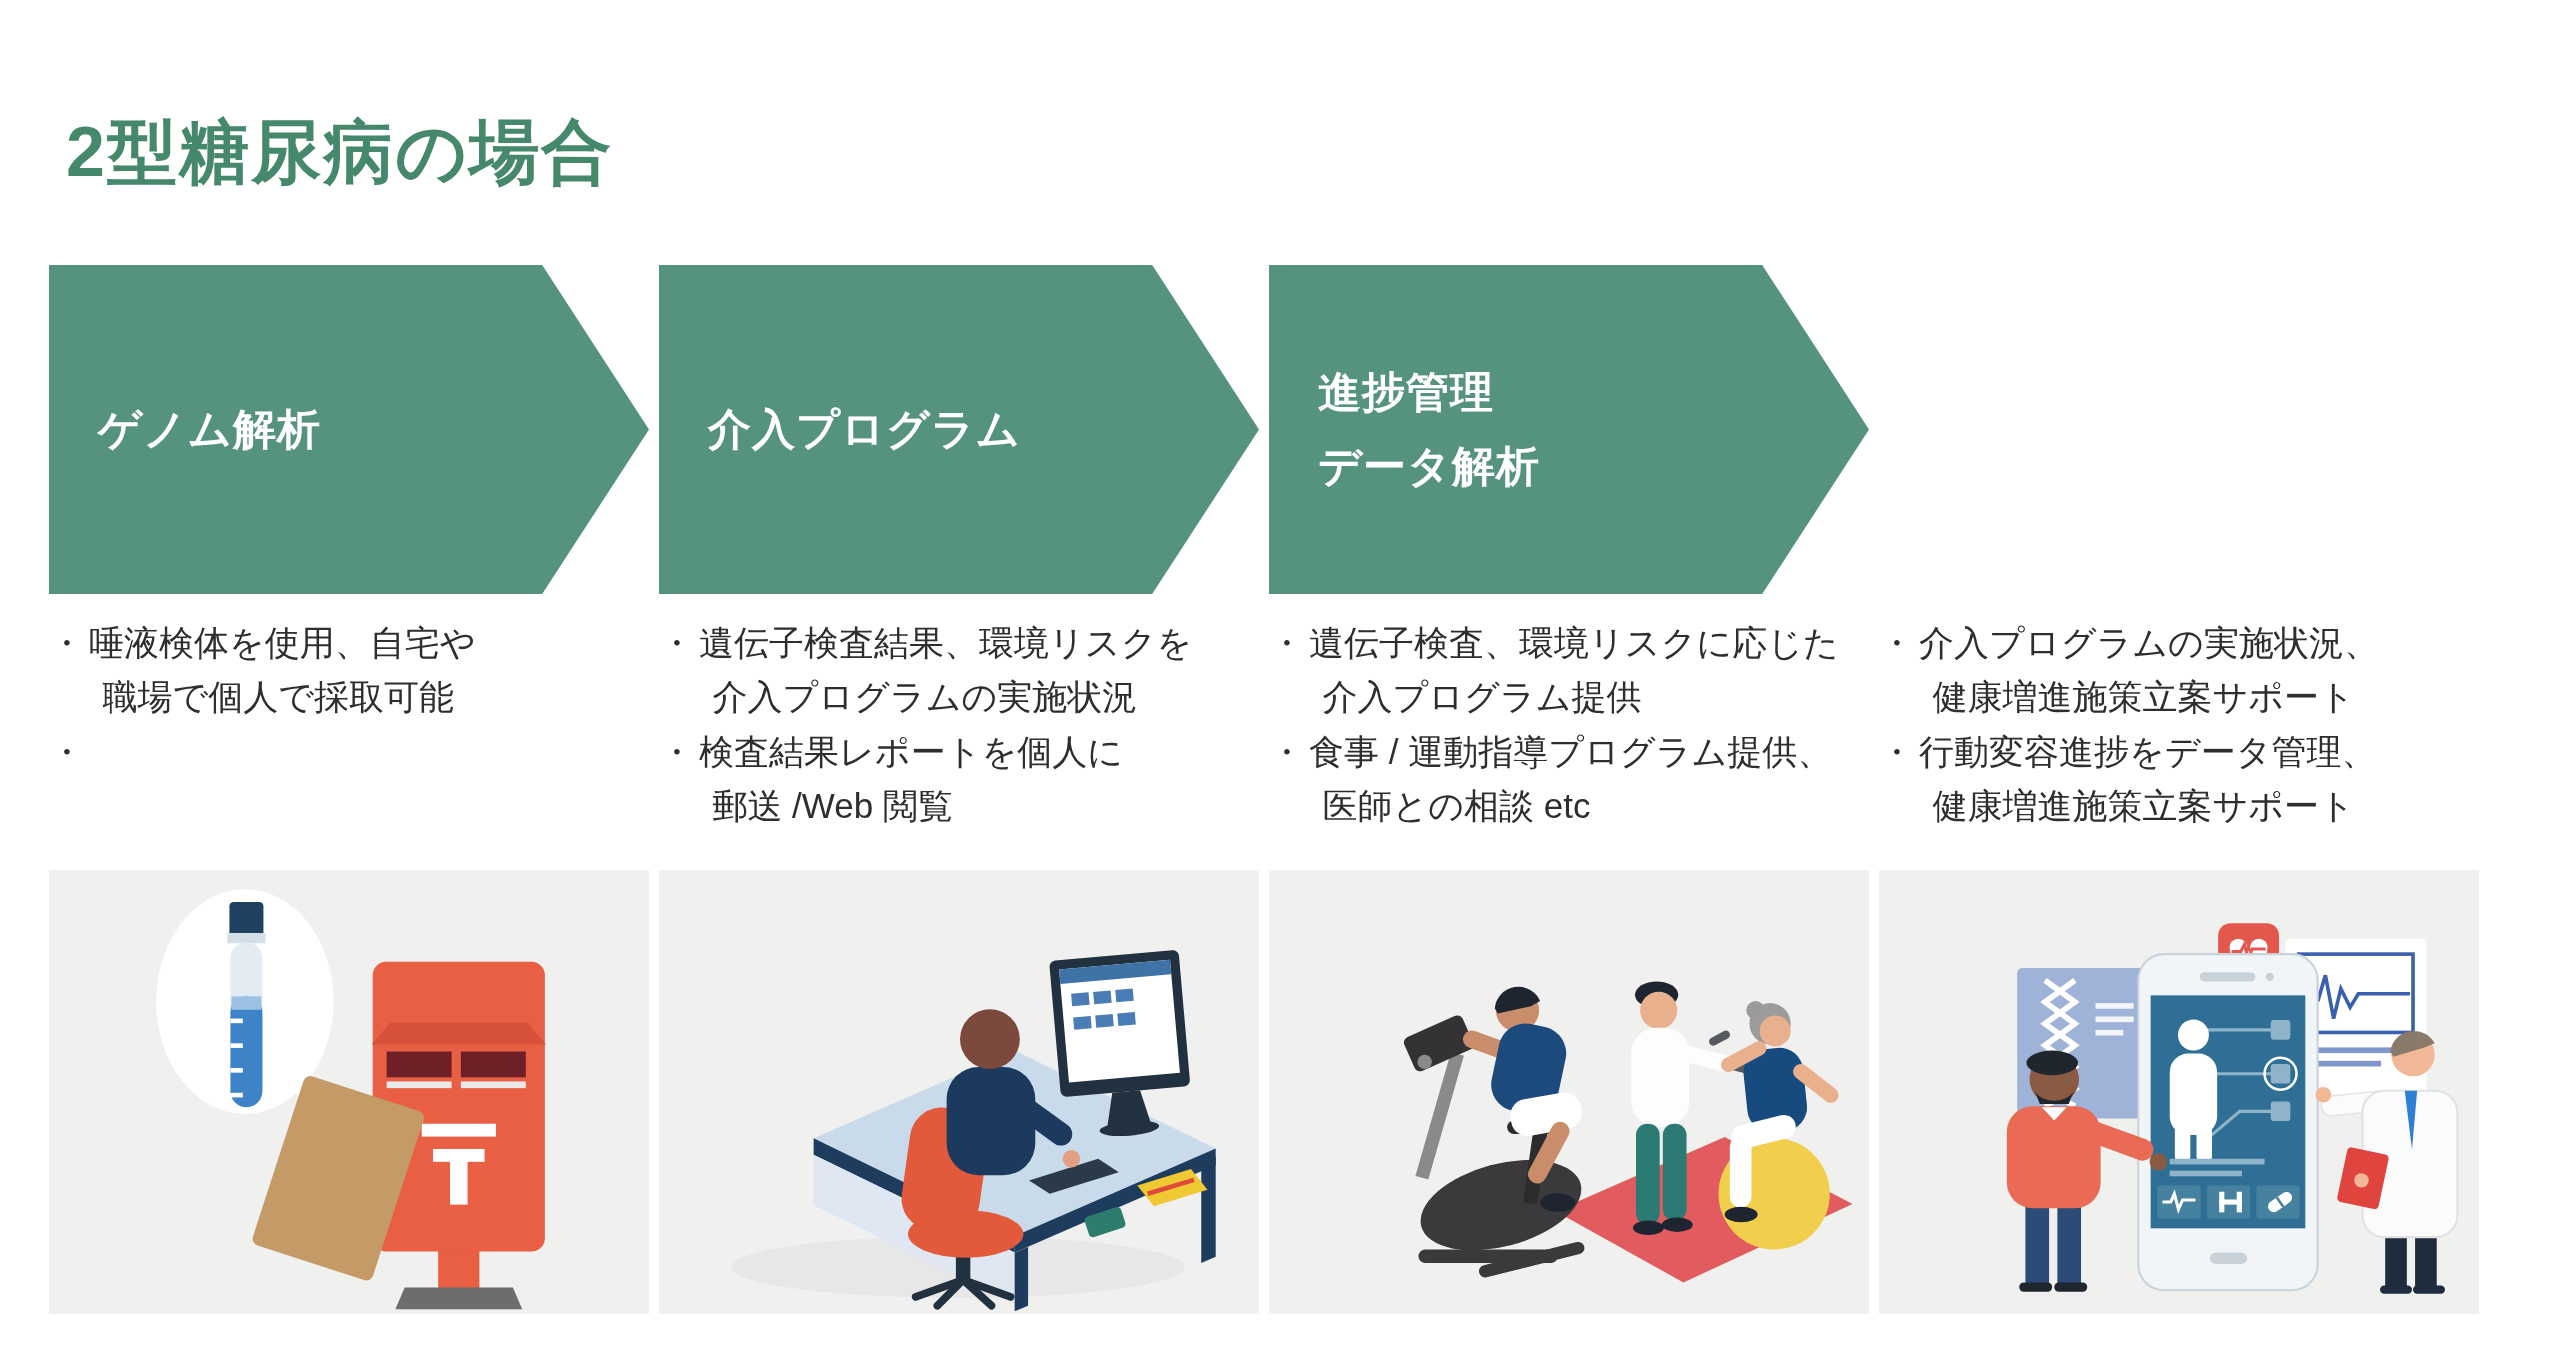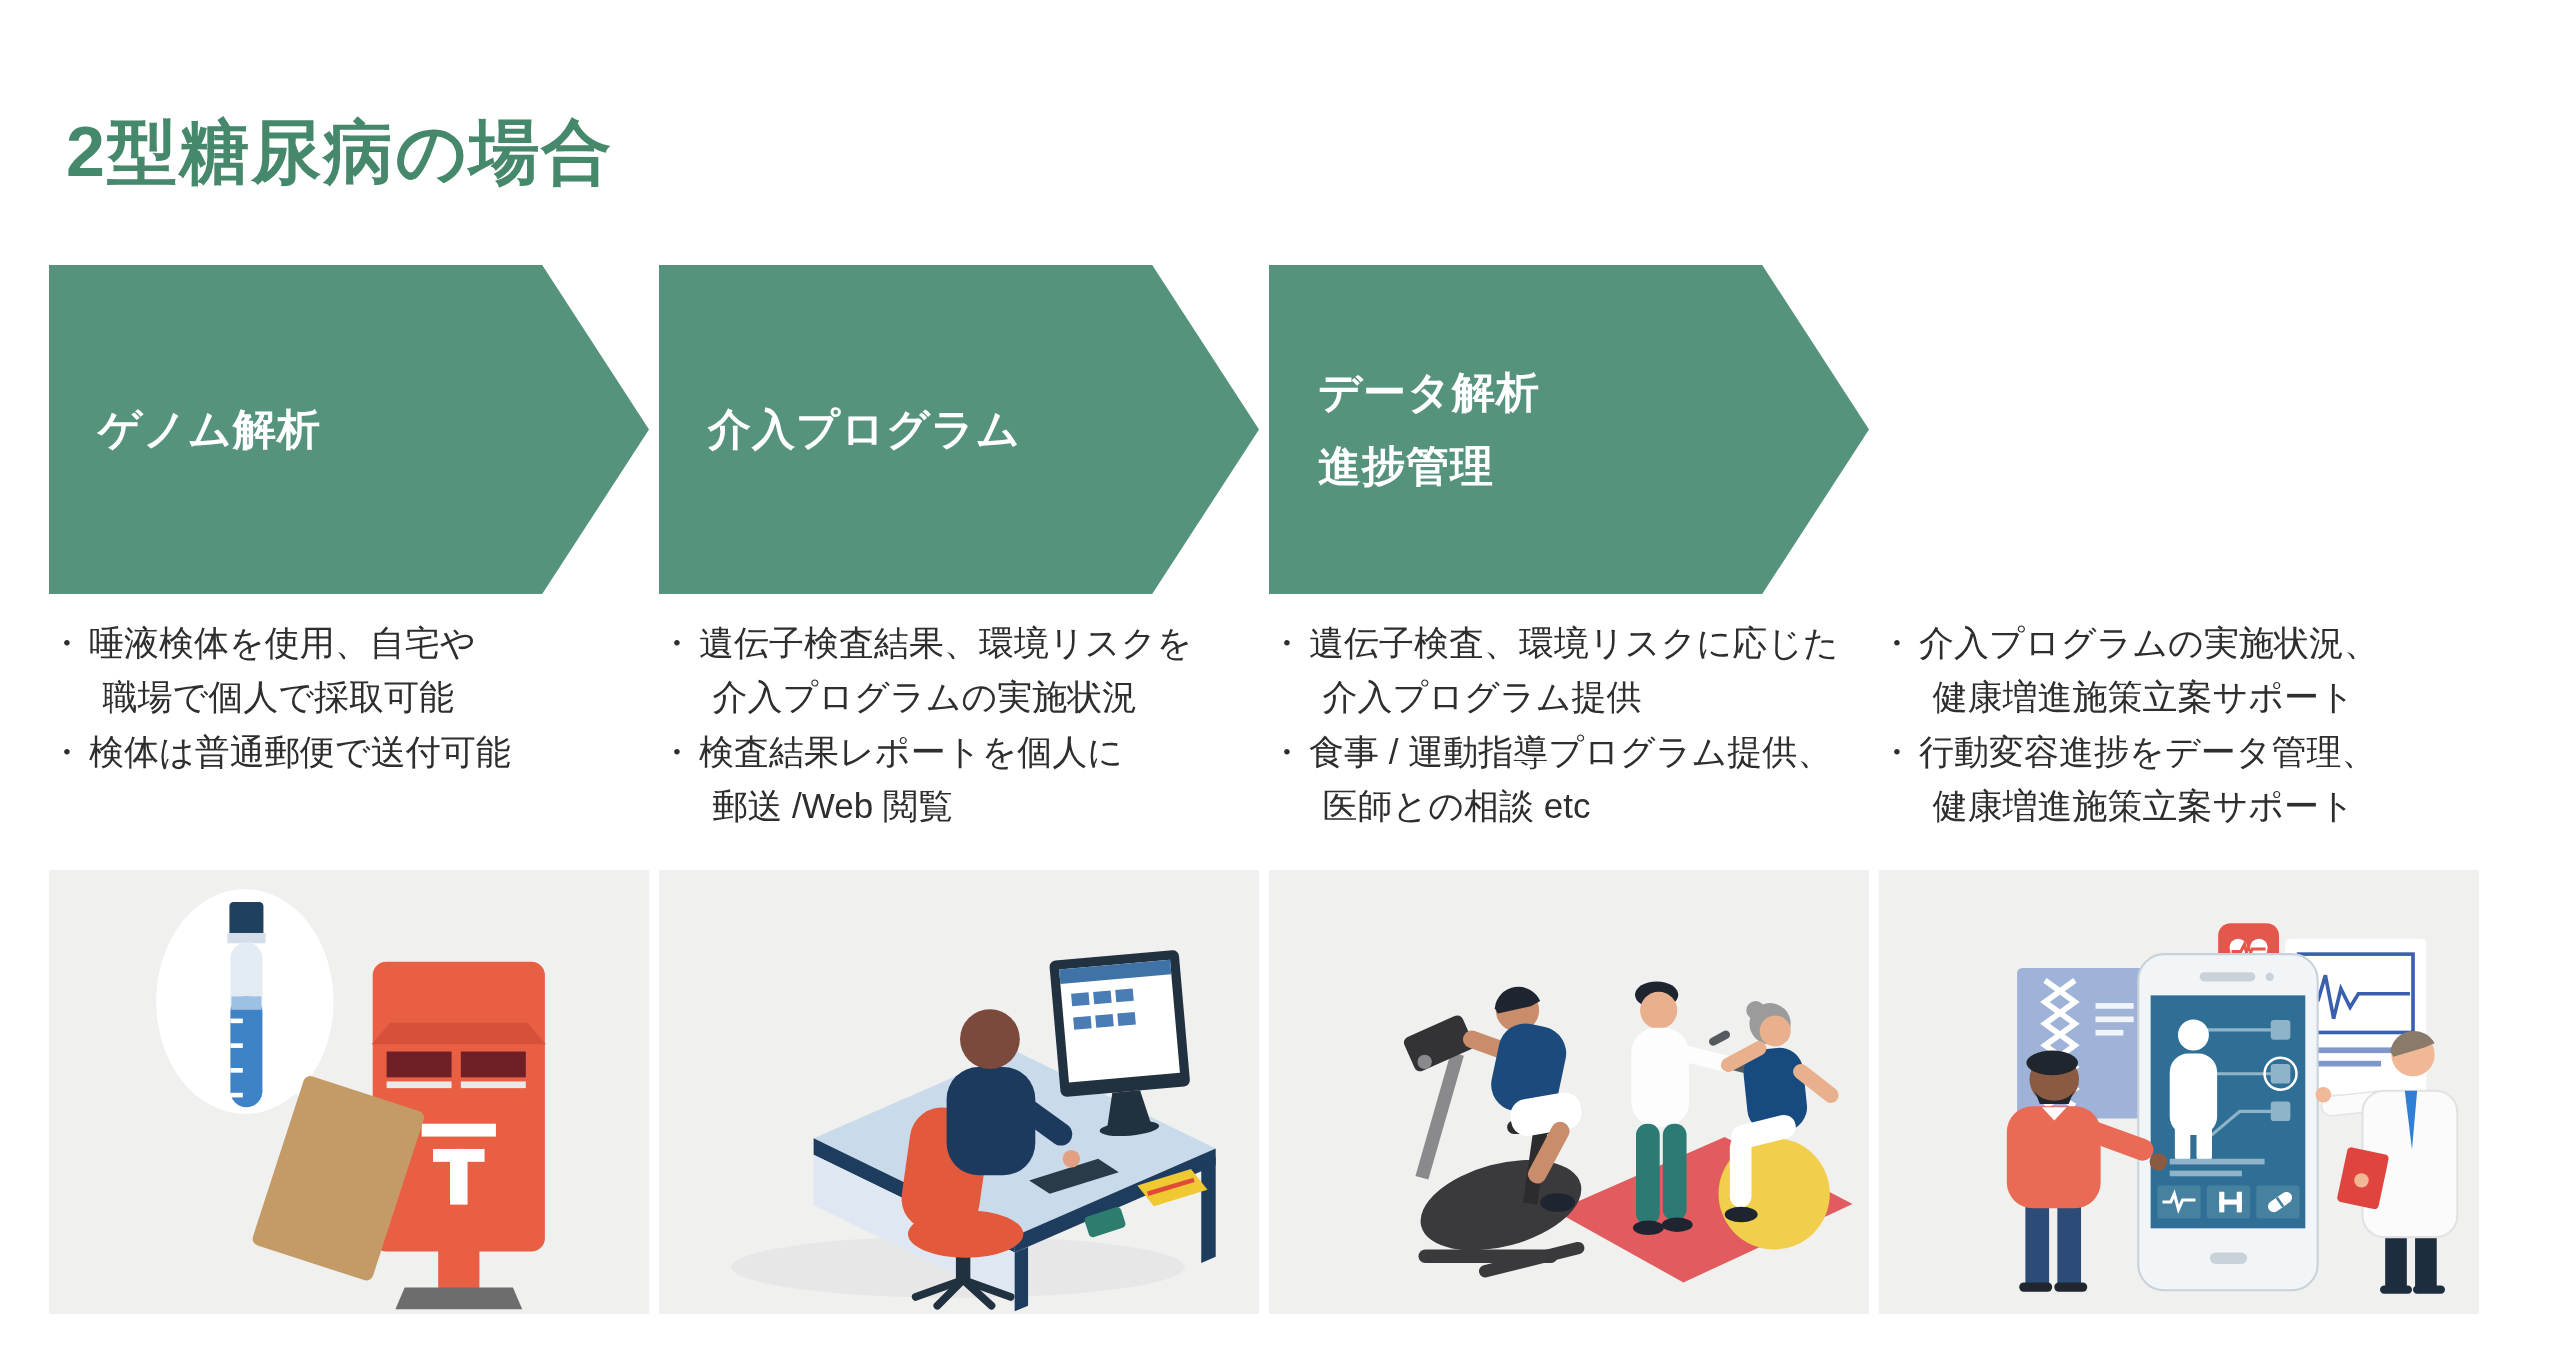--- a/index.html
+++ b/index.html
@@ -47,34 +47,34 @@
   <div class="row row-arrows">
     <div class="col arrow">
       <div class="hline">ゲノム解析</div>
       <div class="hline"></div>
     </div>
     <div class="col arrow">
       <div class="hline">介入プログラム</div>
       <div class="hline"></div>
     </div>
     <div class="col arrow">
+      <div class="hline">進捗管理</div>
       <div class="hline">データ解析</div>
-      <div class="hline">進捗管理</div>
     </div>
   </div>
 
   <div class="row row-bullets">
     <div class="col bullets">
       <div class="bullet">
         <span class="marker">・</span>
         <span class="lines"><span class="line">唾液検体を使用、自宅や</span><span class="line indent">職場で個人で採取可能</span></span>
       </div>
       <div class="bullet">
         <span class="marker">・</span>
-        <span class="lines"><span class="line">検体は普通郵便で送付可能</span><span class="line indent"></span></span>
+        <span class="lines"><span class="line indent"></span></span>
       </div>
     </div>
     <div class="col bullets">
       <div class="bullet">
         <span class="marker">・</span>
         <span class="lines"><span class="line">遺伝子検査結果、環境リスクを</span><span class="line indent">介入プログラムの実施状況</span></span>
       </div>
       <div class="bullet">
         <span class="marker">・</span>
         <span class="lines"><span class="line">検査結果レポートを個人に</span><span class="line indent">郵送 /Web 閲覧</span></span>

